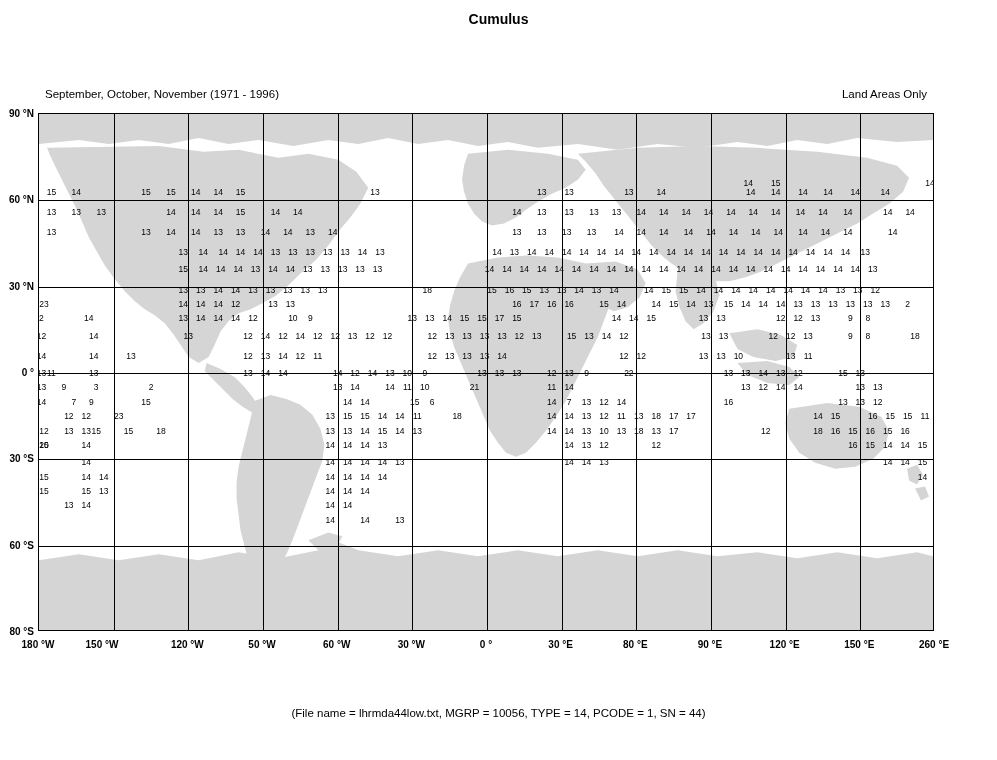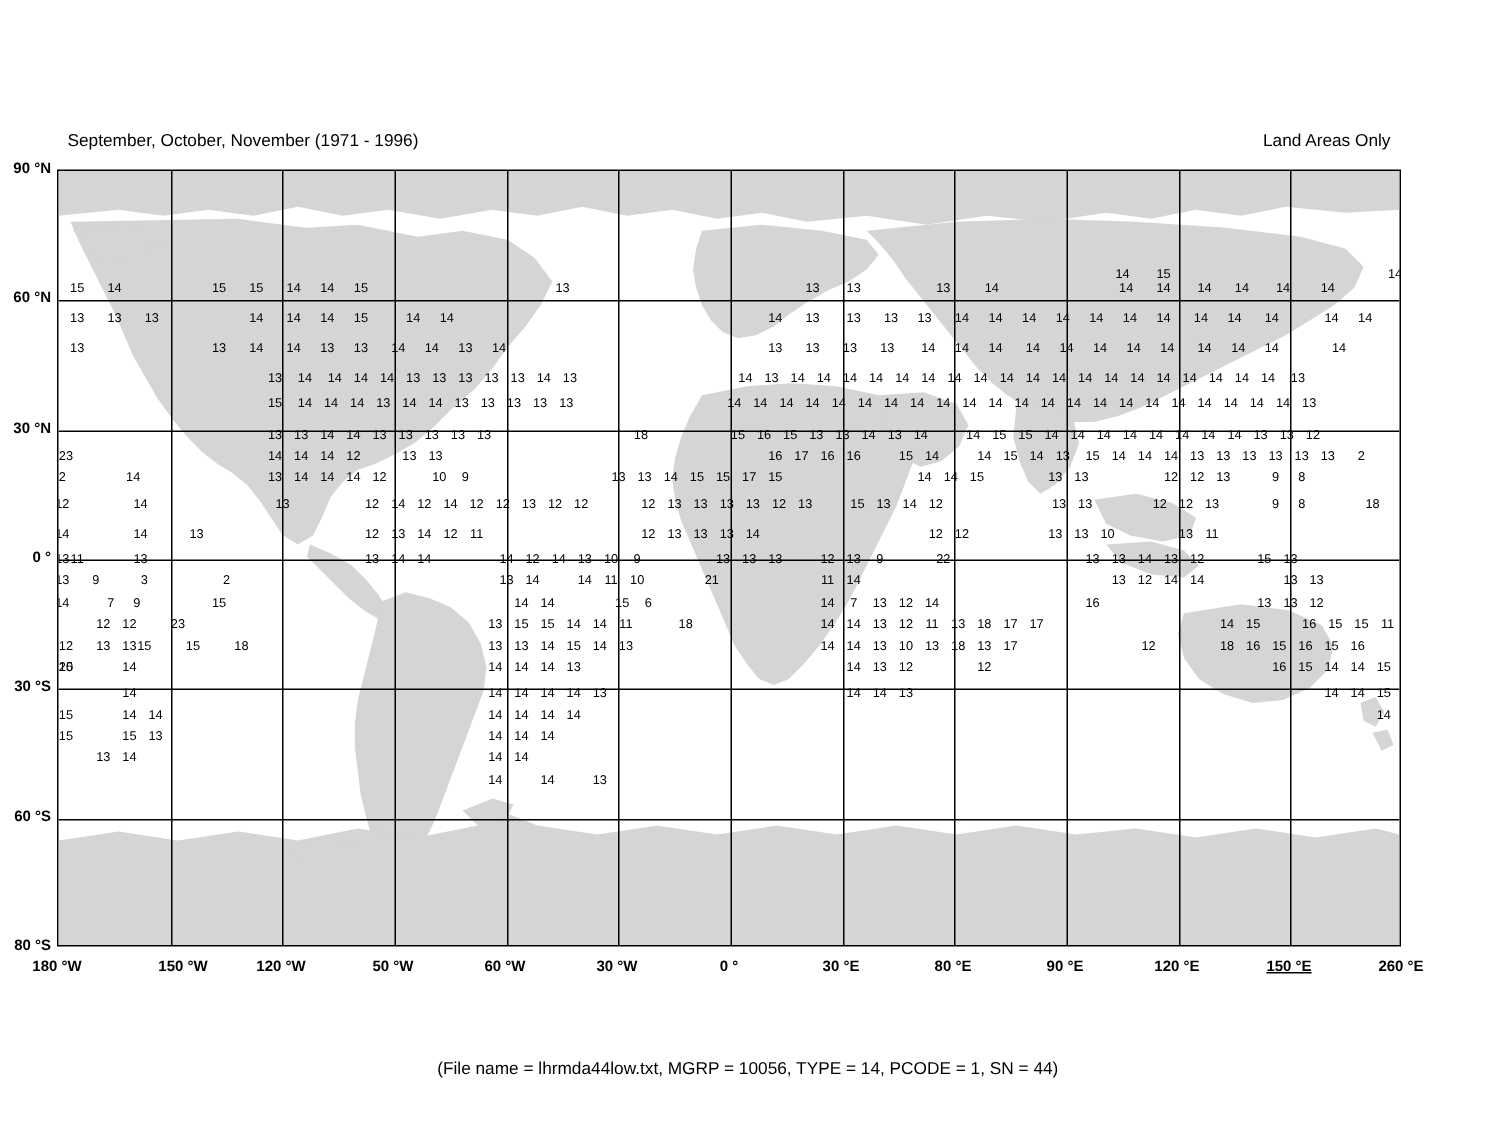--- a/index.html
+++ b/index.html
@@ -127,20 +127,21 @@
     left: 0;
     width: 997px;
     text-align: center;
     font-size: 11.5px;
   }
 </style>
 </head>
 <body>
 
 <div class="titles">
+  <div class="title-main">Cumulus</div>
 </div>
 
 <div class="subheader">
   <div class="left">September, October, November (1971 - 1996)</div>
   <div class="right">Land Areas Only</div>
 </div>
 
 <div id="plot">
   <svg id="landlayer" viewBox="0 0 896 518" preserveAspectRatio="none">
     <g fill="#d5d5d5" stroke="none">
@@ -646,27 +647,27 @@
     <div class="ylabel" style="top: 113px;">90 °N</div>
     <div class="ylabel" style="top: 199.333px;">60 °N</div>
     <div class="ylabel" style="top: 285.667px;">30 °N</div>
     <div class="ylabel" style="top: 372px;">0 °</div>
     <div class="ylabel" style="top: 458.333px;">30 °S</div>
     <div class="ylabel" style="top: 544.667px;">60 °S</div>
     <div class="ylabel" style="top: 631px;">80 °S</div>
   </div>
 <div id="xaxis">
     <div class="xlabel" style="left: 38px;">180 °W</div>
-    <div class="xlabel" style="left: 122px;">150 °W</div>
+    <div class="xlabel" style="left: 102px;">150 °W</div>
     <div class="xlabel" style="left: 187.333px;">120 °W</div>
     <div class="xlabel" style="left: 262px;">50 °W</div>
     <div class="xlabel" style="left: 336.667px;">60 °W</div>
     <div class="xlabel" style="left: 411.333px;">30 °W</div>
     <div class="xlabel" style="left: 486px;">0 °</div>
     <div class="xlabel" style="left: 560.667px;">30 °E</div>
     <div class="xlabel" style="left: 635.333px;">80 °E</div>
     <div class="xlabel" style="left: 710px;">90 °E</div>
     <div class="xlabel" style="left: 784.667px;">120 °E</div>
-    <div class="xlabel" style="left: 859.333px; text-decoration: underline;">150 °E</div>
+    <div class="xlabel" style="left: 859.333px;">150 °E</div>
     <div class="xlabel" style="left: 934px;">260 °E</div>
   </div>
 
 <div class="footer">(File name = lhrmda44low.txt, MGRP = 10056, TYPE = 14, PCODE = 1, SN = 44)</div>
 
 </body></html>

